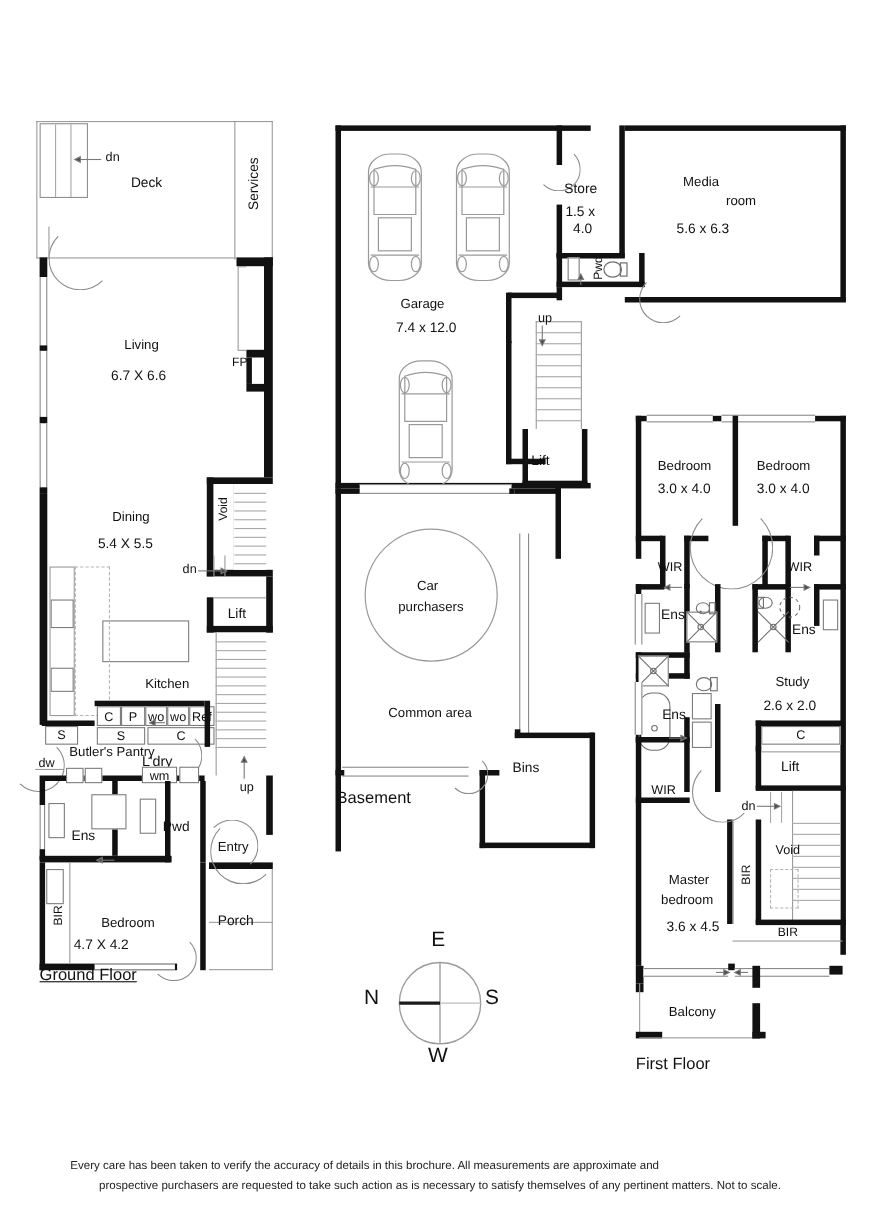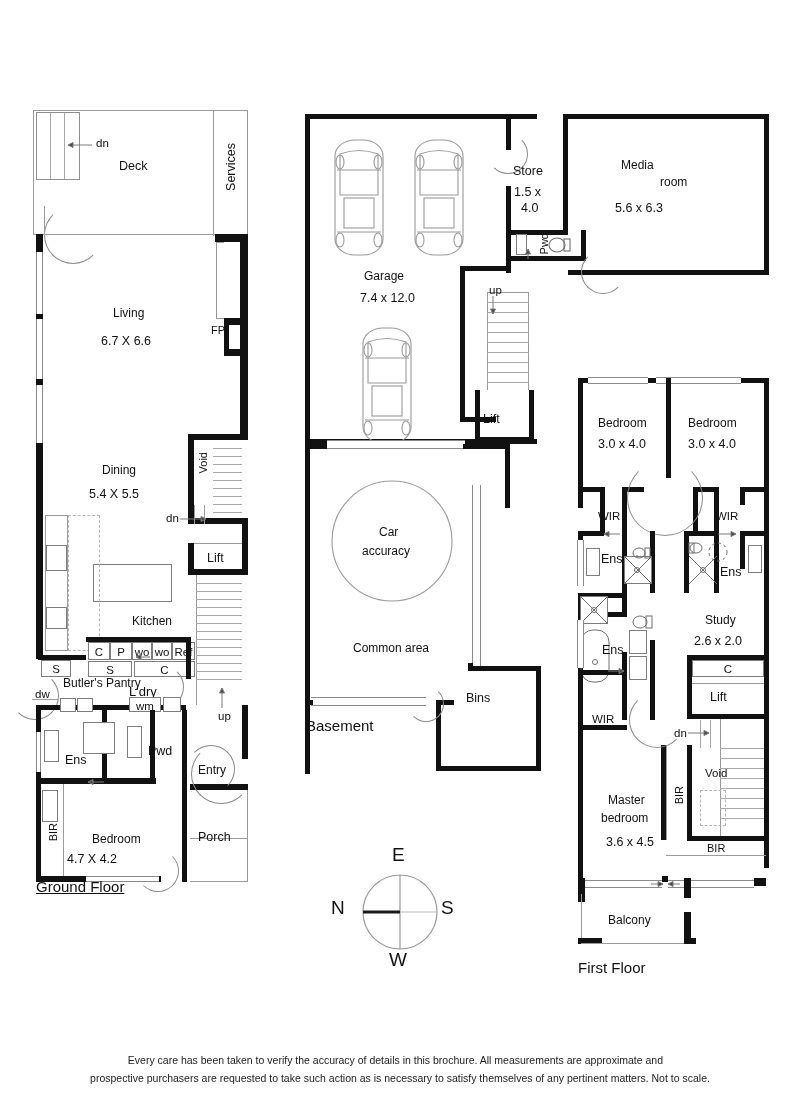--- a/index.html
+++ b/index.html
@@ -13,21 +13,21 @@
   .title {
     position:absolute; top:42px; left:0; width:800px; text-align:center;
     font-family:"Liberation Serif", serif; font-weight:bold; font-size:21px;
     letter-spacing:0.2px; color:#141414;
   }
 
   .footer {
     position:absolute; left:0; width:800px; text-align:center;
     font-size:10.5px; line-height:16px; color:#222;
   }
-  .footer .l1 { position:absolute; top:1052px; left:0; width:663px;text-align:right; }
+  .footer .l1 { position:absolute; top:1052px; left:0; width:663px; }
   .footer .l2 { position:absolute; top:1070px; left:0; width:800px; }
 
   .flabel {
     position:absolute; font-size:15px; color:#111; white-space:nowrap;
   }
   .twall  { position:absolute; background:#111; }  
   .hair   { position:absolute; background:#9b9b9b; }
   .box    { position:absolute; border:1px solid #7d7d7d; background:#fff; }
   .boxd   { position:absolute; border:1px dashed #b5b5b5; }
   .lbl {
@@ -347,21 +347,21 @@
     <div class="twall" style="left:436px; top:766px; width:104px; height:5px;"></div>
     <div class="twall" style="left:436px; top:700px; width:18px; height:5px;"></div>
     <div class="win" style="left:311px; top:697px; width:115px; height:9px;"></div>
     <div class="arc" style="left:408px; top:686px; width:36px; height:36px; border-color:transparent; border-right-color:#8a8a8a; border-bottom-color:#8a8a8a;"></div>
     <div class="twall" style="left:305px; top:700px; width:8px; height:5px;"></div>
 
     <svg class="ov">
       <circle cx="392" cy="541" r="60" fill="none" stroke="#9a9a9a" stroke-width="1.1"></circle>
     </svg>
     <div class="rlbl big" style="left:379px; top:525px;">Car</div>
-    <div class="rlbl big" style="left:362px; top:544px;">accuracy</div>
+    <div class="rlbl big" style="left:362px; top:544px;">purchasers</div>
     <div class="rlbl" style="left:353px; top:641px; font-size:12px;">Common area</div>
     <div class="rlbl" style="left:466px; top:691px;">Bins</div>
 
     <div class="flabel" style="left:306px; top:717px;">Basement</div>
   </div>
 
   <div>
 
     <div class="twall" style="left:578px; top:378px; width:5px; height:130px;"></div>
     <div class="twall" style="left:578px; top:378px; width:10px; height:5px;"></div>

